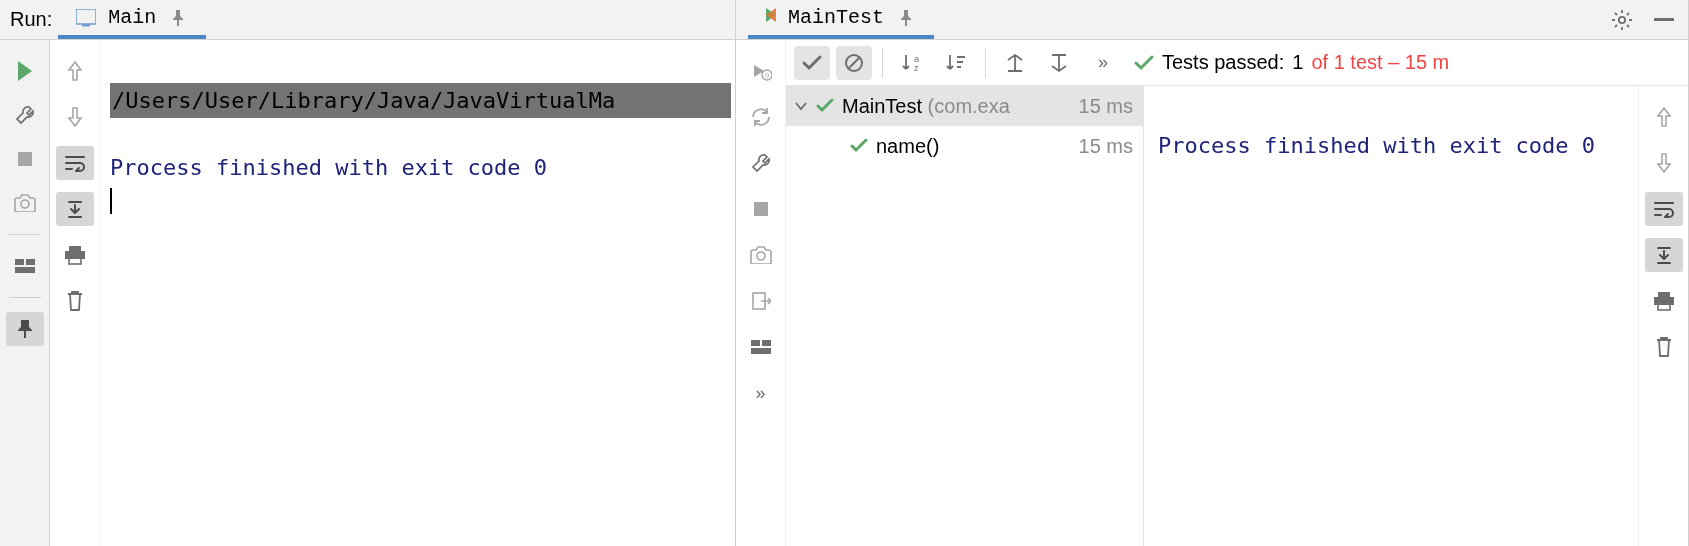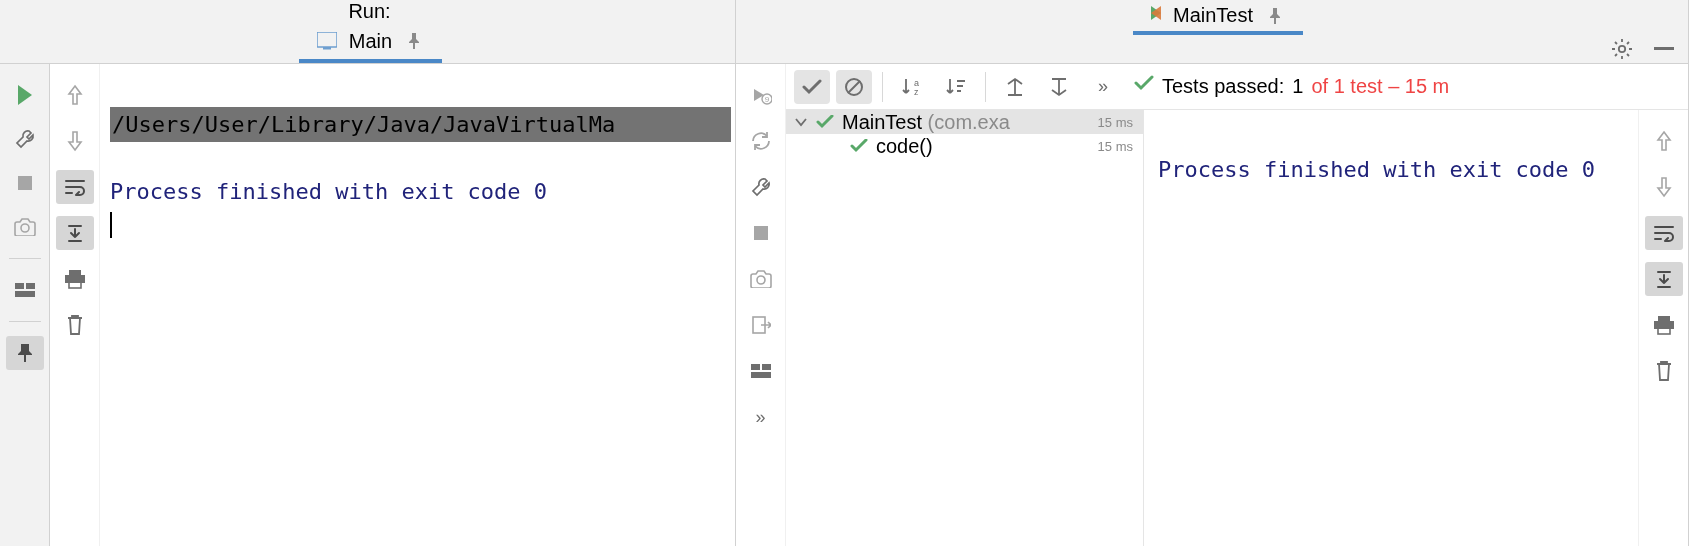--- a/index.html
+++ b/index.html
@@ -16,38 +16,38 @@
   .panel {
     display: flex;
     flex-direction: column;
     position: relative;
     border-right: 1px solid #d1d1d1;
   }
   .panel.left { width: 736px; }
   .panel.right { flex: 1; }
 
   .tabbar {
-    height: 64px;
+    height: 40px;
     display: flex;
     align-items: center;
     background: #f2f2f2;
     border-bottom: 1px solid #d1d1d1;
     padding-left: 6px;
     position: relative;
-    flex-direction: column;
   }
   .run-label { font-size: 20px; color: #000; padding: 0 6px 0 4px; }
   .tab {
     display: flex;
     align-items: center;
     gap: 8px;
     height: 100%;
     padding: 0 14px;
     border-bottom: 4px solid #4a88c7;
     position: relative;
+    font-family: Liberation Mono, monospace;
   }
   .tab .tab-text { font-size: 20px; color: #000; }
   .tabbar .right-actions {
     margin-left: auto;
     display: flex; align-items: center; gap: 14px;
     padding-right: 10px;
   }
   .iconbtn {
     width: 28px; height: 28px;
     display: inline-flex; align-items: center; justify-content: center;
@@ -130,47 +130,47 @@
     padding: 0 8px;
     gap: 6px;
   }
   .tbtn.sq {
     width: 36px; height: 34px;
     background: #e4e4e4;
     border-radius: 4px;
   }
   .vsep { width:1px; height:30px; background:#d8d8d8; margin:0 4px; }
   .status-line {
-    display: flex; align-items: flex-start; gap: 8px;
+    display: flex; align-items: center; gap: 8px;
     font-size: 20px;
   }
   .status-gray { color: #ef4444; }
 
   
   .mid-split {
     flex: 1;
     display: flex;
   }
   .tree-pane {
     width: 358px;
     border-right: 1px solid #e5e5e5;
     background: #fff;
     font-size: 20px;
   }
   .tree-row {
     display: flex; align-items: center;
-    height: 24px;
+    height: 40px;
     padding: 0 10px 0 8px;
     gap: 8px;
   }
   .tree-row.sel { background: #e4e4e4; }
   .tree-row.child { padding-left: 64px; }
   .tree-name { flex: 1; overflow: hidden; text-overflow: ellipsis; white-space: nowrap; }
   .tree-pkg { color: #8a8a8a; }
-  .tree-time { color: #8a8a8a; font-size: 13px; }
+  .tree-time { color: #8a8a8a; font-size: 20px; }
 
   .chev { color:#6e6e6e; }
 
   
   .tab-run-icon { width:18px;height:18px; }
 
 </style>
 </head>
 <body>
 
@@ -417,21 +417,21 @@
                 <span class="tree-name">
                   <span>MainTest</span>
                   <span class="tree-pkg">(com.exa</span>
                 </span>
                 <span class="tree-time">15 ms</span>
               </div>
               <div class="tree-row child">
                 <svg width="18" height="14" viewBox="0 0 18 14">
                     <path d="M2 7l4 4L16 1" stroke="#59a869" stroke-width="3" fill="none" stroke-linecap="round"></path>
                   </svg>
-                <span class="tree-name">code()</span>
+                <span class="tree-name">name()</span>
                 <span class="tree-time">15 ms</span>
               </div>
             </div>
 
             <div class="console" style="padding:10px 6px 10px 14px;">
 <span class="exit" style="padding-left:0;">Process finished with exit code 0</span>
             </div>
 
             <div class="inner-tb right-edge">
               <span class="tbtn">

